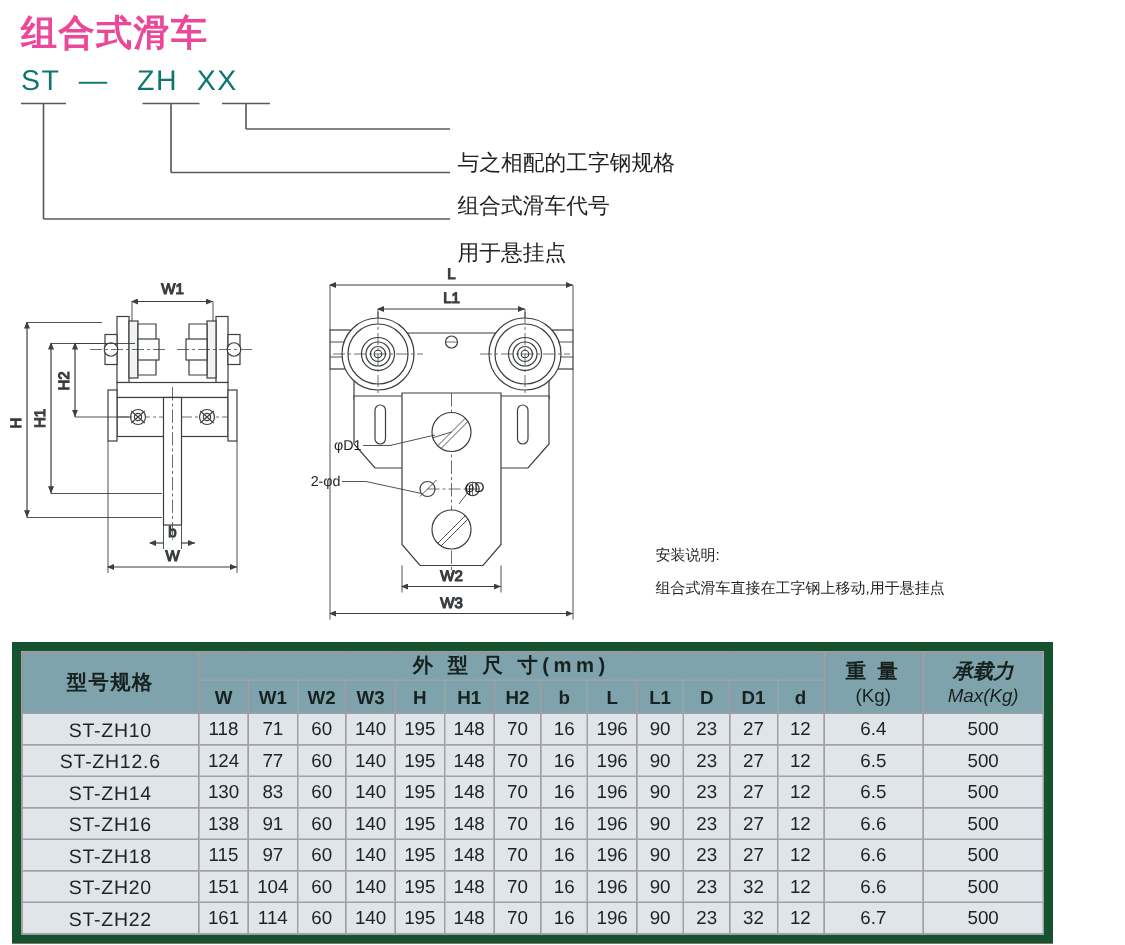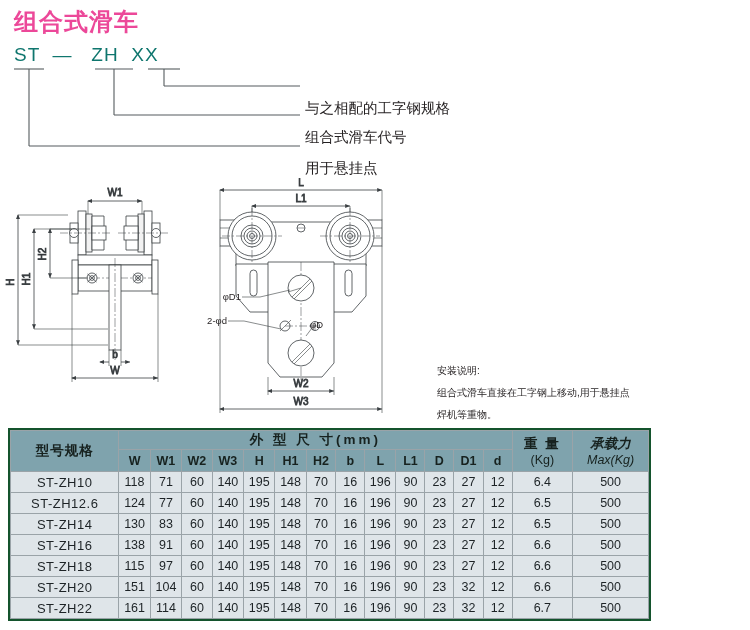--- a/index.html
+++ b/index.html
@@ -40,22 +40,22 @@
   
   .note {
     position: absolute; left: 437px; top: 330px;
     font-size: 10px; line-height: 22px; color: #231f20; margin-top: 30px;
   }
   .note div { white-space: nowrap; }
 
   
   .tbl-wrap {
     position: absolute; left: 8px; top: 428px;
-    width: 643px;
-    border: 2px solid #14532d;
+    width: 694px;
+    border: 6px solid #14532d;
     background: #ef4444;
   }
   table.spec {
     border-collapse: collapse;
     width: 100%;
     font-size: 12.5px;
   }
   table.spec th, table.spec td {
     border: 1px solid #9aa3a8;
     text-align: center;
@@ -273,21 +273,20 @@
 
       <text x="241" y="122" font-size="9.5" fill="#231f20" text-anchor="end" font-family="Liberation Sans, sans-serif">φD1</text>
       <text x="227" y="146" font-size="9.5" fill="#231f20" text-anchor="end" font-family="Liberation Sans, sans-serif">2-φd</text>
       <text x="310" y="150" font-size="9.5" fill="#231f20" font-family="Liberation Sans, sans-serif">φD</text>
     </svg>
   </div>
 
   <div class="note">
     <div>安装说明:</div>
     <div>组合式滑车直接在工字钢上移动,用于悬挂点</div>
-    <div>焊机等重物。</div>
   </div>
 
   <div class="tbl-wrap">
     <table class="spec">
       <thead>
         <tr>
           <th class="th-model" rowspan="2">型号规格</th>
           <th class="th-span" colspan="13">外 型 尺 寸(mm)</th>
           <th class="th-wt" rowspan="2">
             <span>重 量</span>

